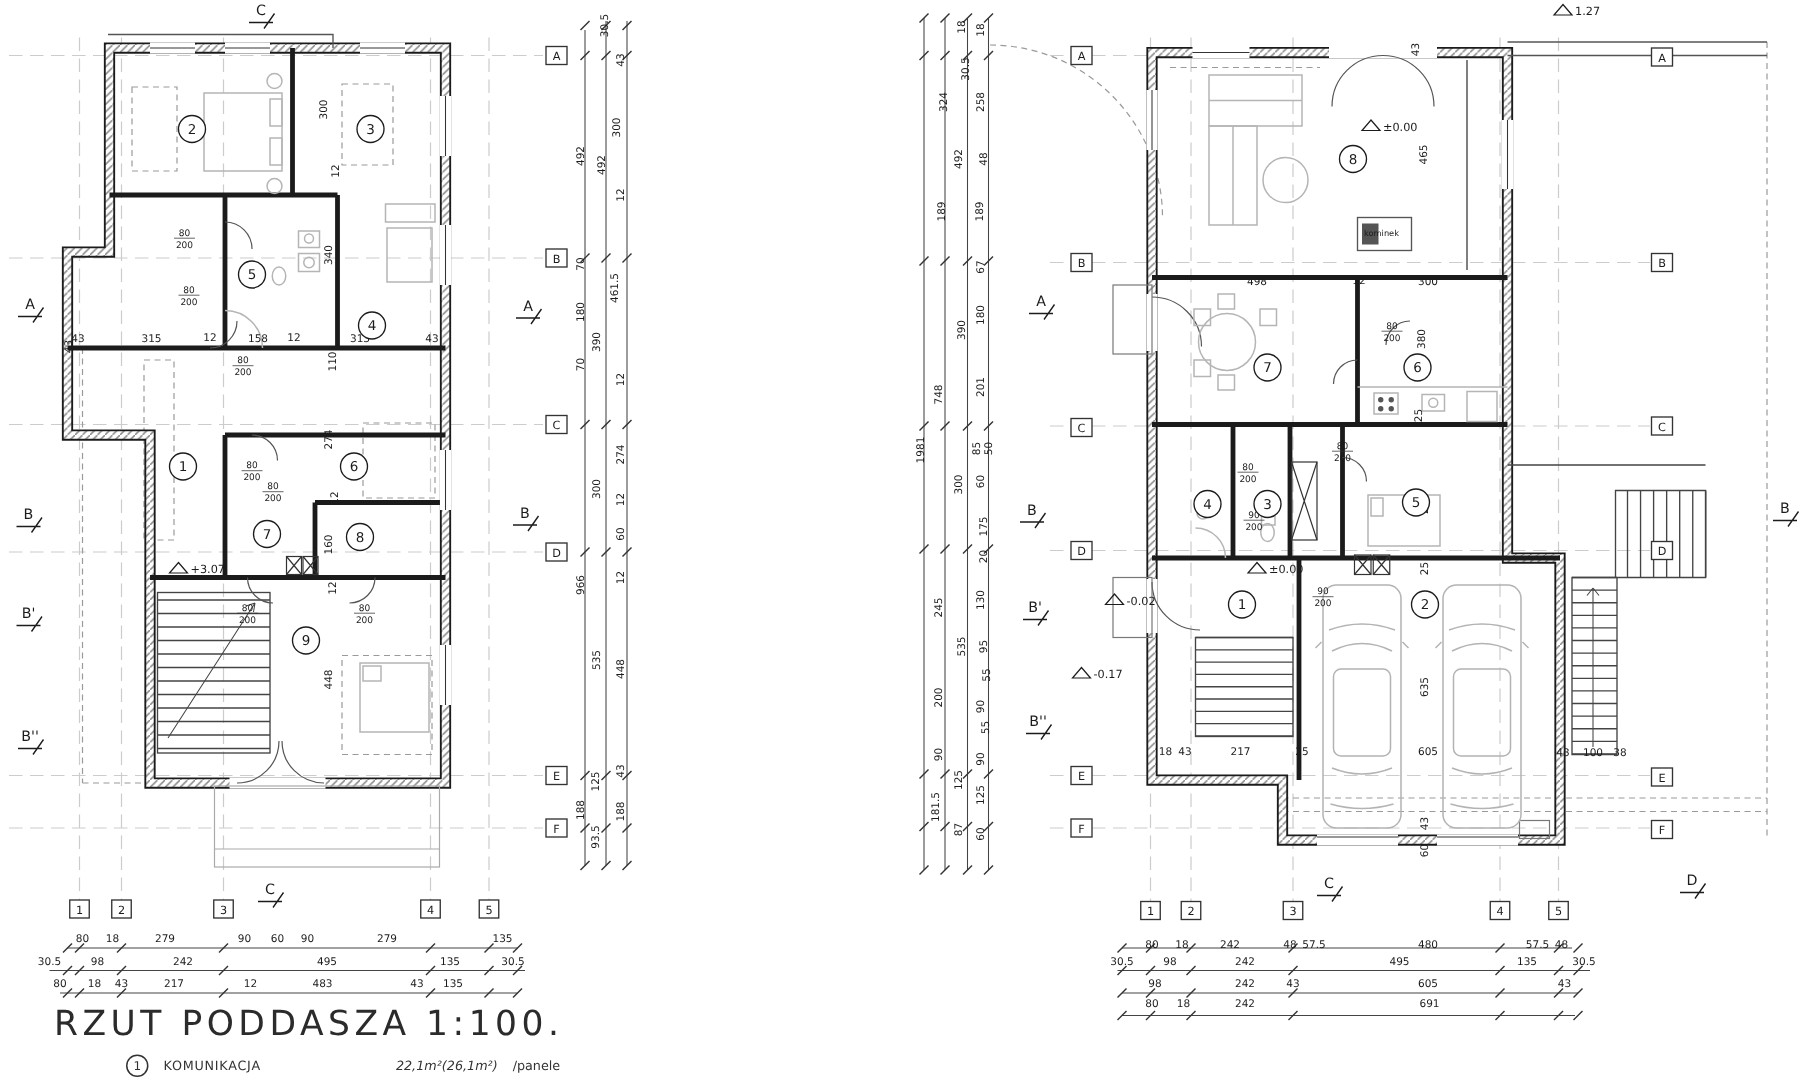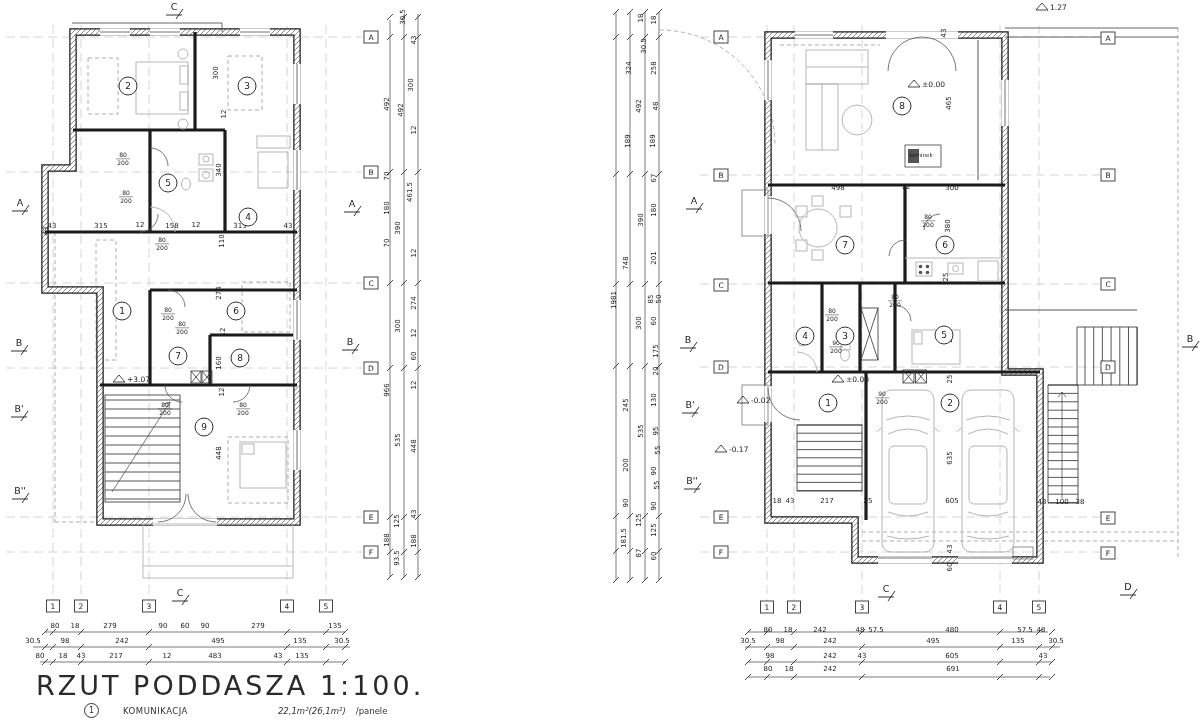--- a/index.html
+++ b/index.html
@@ -1,25 +1,25 @@
 <!DOCTYPE html>
 <html><head>
 <meta charset="utf-8">
 <style>
   html,body{margin:0;padding:0;background:#fff;}
   #canvas{position:relative;width:1200px;height:720px;background:#fff;overflow:hidden;
           font-family:"DejaVu Sans",sans-serif;}
   svg{position:absolute;left:0;top:0;font-family:"DejaVu Sans",sans-serif;}
-  .title{position:absolute;left:36px;top:670px;font-size:27px;letter-spacing:3px;
+  .title{position:absolute;left:36px;top:670px;font-size:23px;letter-spacing:3px;
          color:#2b2b2b;font-weight:400;white-space:nowrap;text-align:center;}
   .legend{position:absolute;left:84px;top:703px;font-size:8.5px;color:#333;
           display:flex;align-items:center;gap:10px;white-space:nowrap;}
   .legend .num{display:inline-flex;align-items:center;justify-content:center;
           width:13px;height:13px;border:1px solid #333;border-radius:50%;font-size:8px;}
-  .legend .lab{letter-spacing:0.5px;margin-left:14px;}
+  .legend .lab{letter-spacing:0.5px;}
   .legend .area{margin-left:80px;font-style:italic;}
 </style>
 </head>
 <body>
 <div id="canvas">
 
 <svg id="sheet" width="1200" height="720" viewBox="0 0 1200 720">
   <defs>
     <pattern id="hatch" width="5" height="5" patternUnits="userSpaceOnUse">
       <rect width="5" height="5" fill="#ffffff"></rect>

